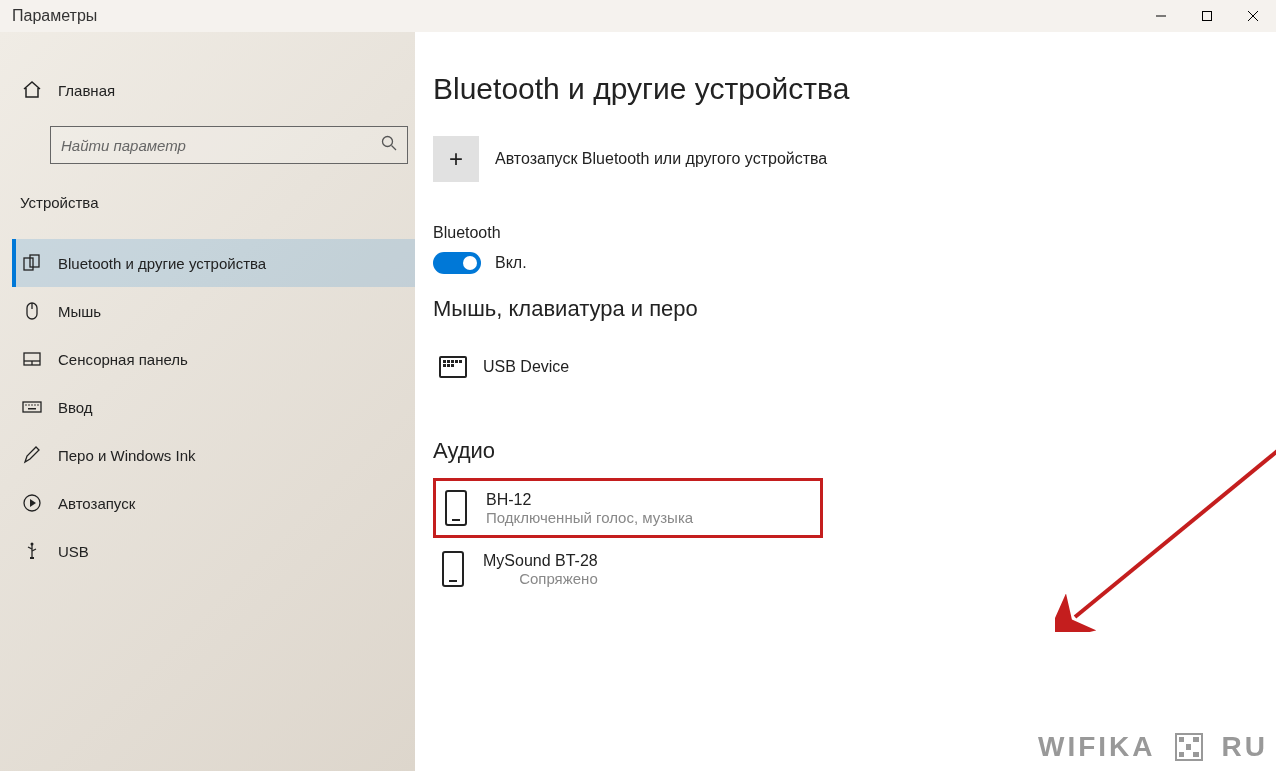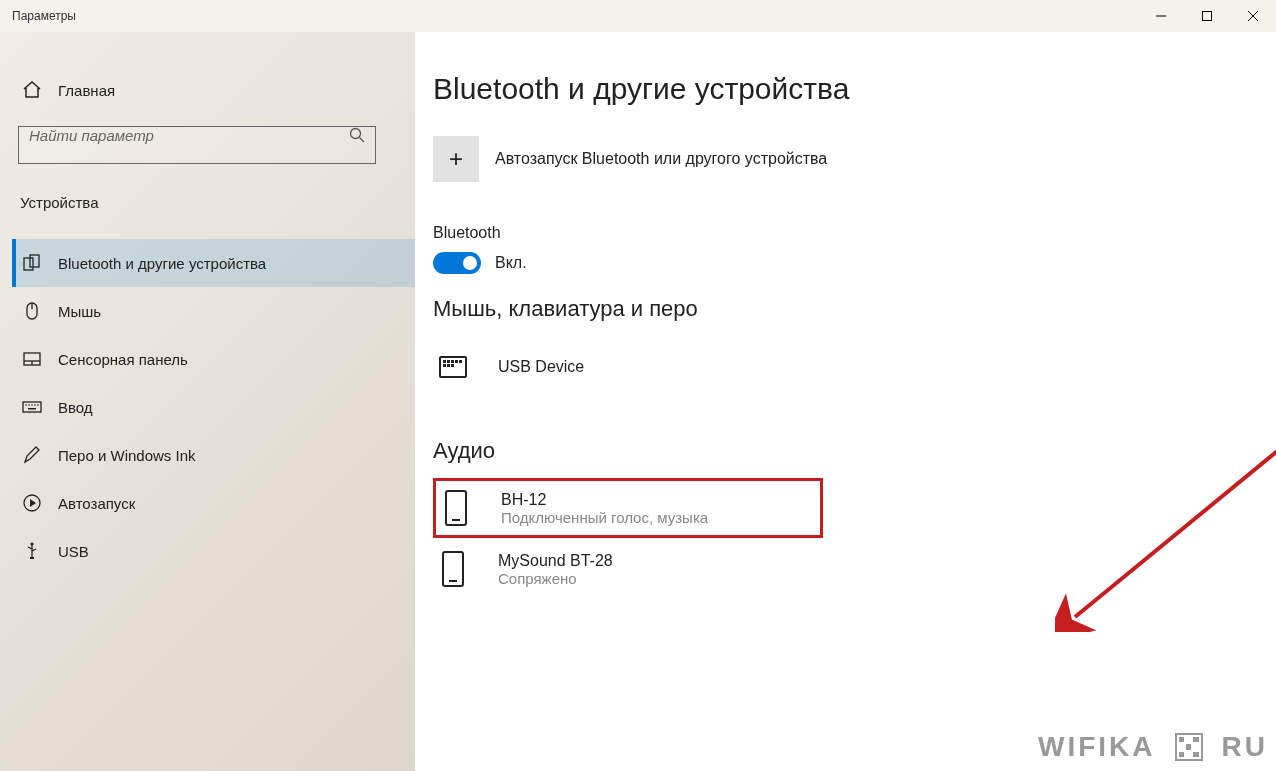--- a/index.html
+++ b/index.html
@@ -17,21 +17,21 @@
     }
     .titlebar {
       height: 32px;
       display: flex;
       align-items: center;
       justify-content: space-between;
       padding: 0 0 0 12px;
       background: #f5f2ee;
     }
     .titlebar-title {
-      font-size: 12px;
+      font-size: 16px;
       color: #333;
     }
     .titlebar-controls {
       display: flex;
       height: 100%;
     }
     .titlebar-btn {
       width: 46px;
       height: 32px;
       display: flex;
@@ -67,23 +67,24 @@
     .home-label {
       font-size: 15px;
       color: #222;
     }
     .search-box {
       width: 358px;
       height: 38px;
       border: 1px solid #666;
       background: rgba(255,255,255,0.15);
       display: flex;
-      align-items: flex-start;
+      align-items: center;
       padding: 0 10px;
       margin-bottom: 30px;
+      margin-left: 32px;
     }
     .search-input {
       flex: 1;
       border: none;
       background: transparent;
       font-size: 15px;
       outline: none;
       color: #333;
       font-style: italic;
     }
@@ -199,21 +200,21 @@
     }
     .section-header {
       font-size: 22px;
       font-weight: 400;
       color: #222;
       margin-bottom: 14px;
     }
     .device-row {
       display: flex;
       align-items: center;
-      gap: 31px;
+      gap: 16px;
       padding: 12px 6px;
       width: 620px;
       cursor: pointer;
     }
     .device-row.highlighted {
       border: 3px solid #c41e1e;
       width: 390px;
       padding: 8px 6px;
     }
     .device-icon {
@@ -228,20 +229,21 @@
       display: flex;
       flex-direction: column;
     }
     .device-name {
       font-size: 16px;
       color: #222;
     }
     .device-status {
       font-size: 15px;
       color: #888;
+      text-align: right;
     }
     .keyboard-icon {
       width: 30px;
       height: 22px;
       border: 2px solid #222;
       border-radius: 2px;
       display: flex;
       flex-wrap: wrap;
       gap: 1px;
       padding: 2px;

